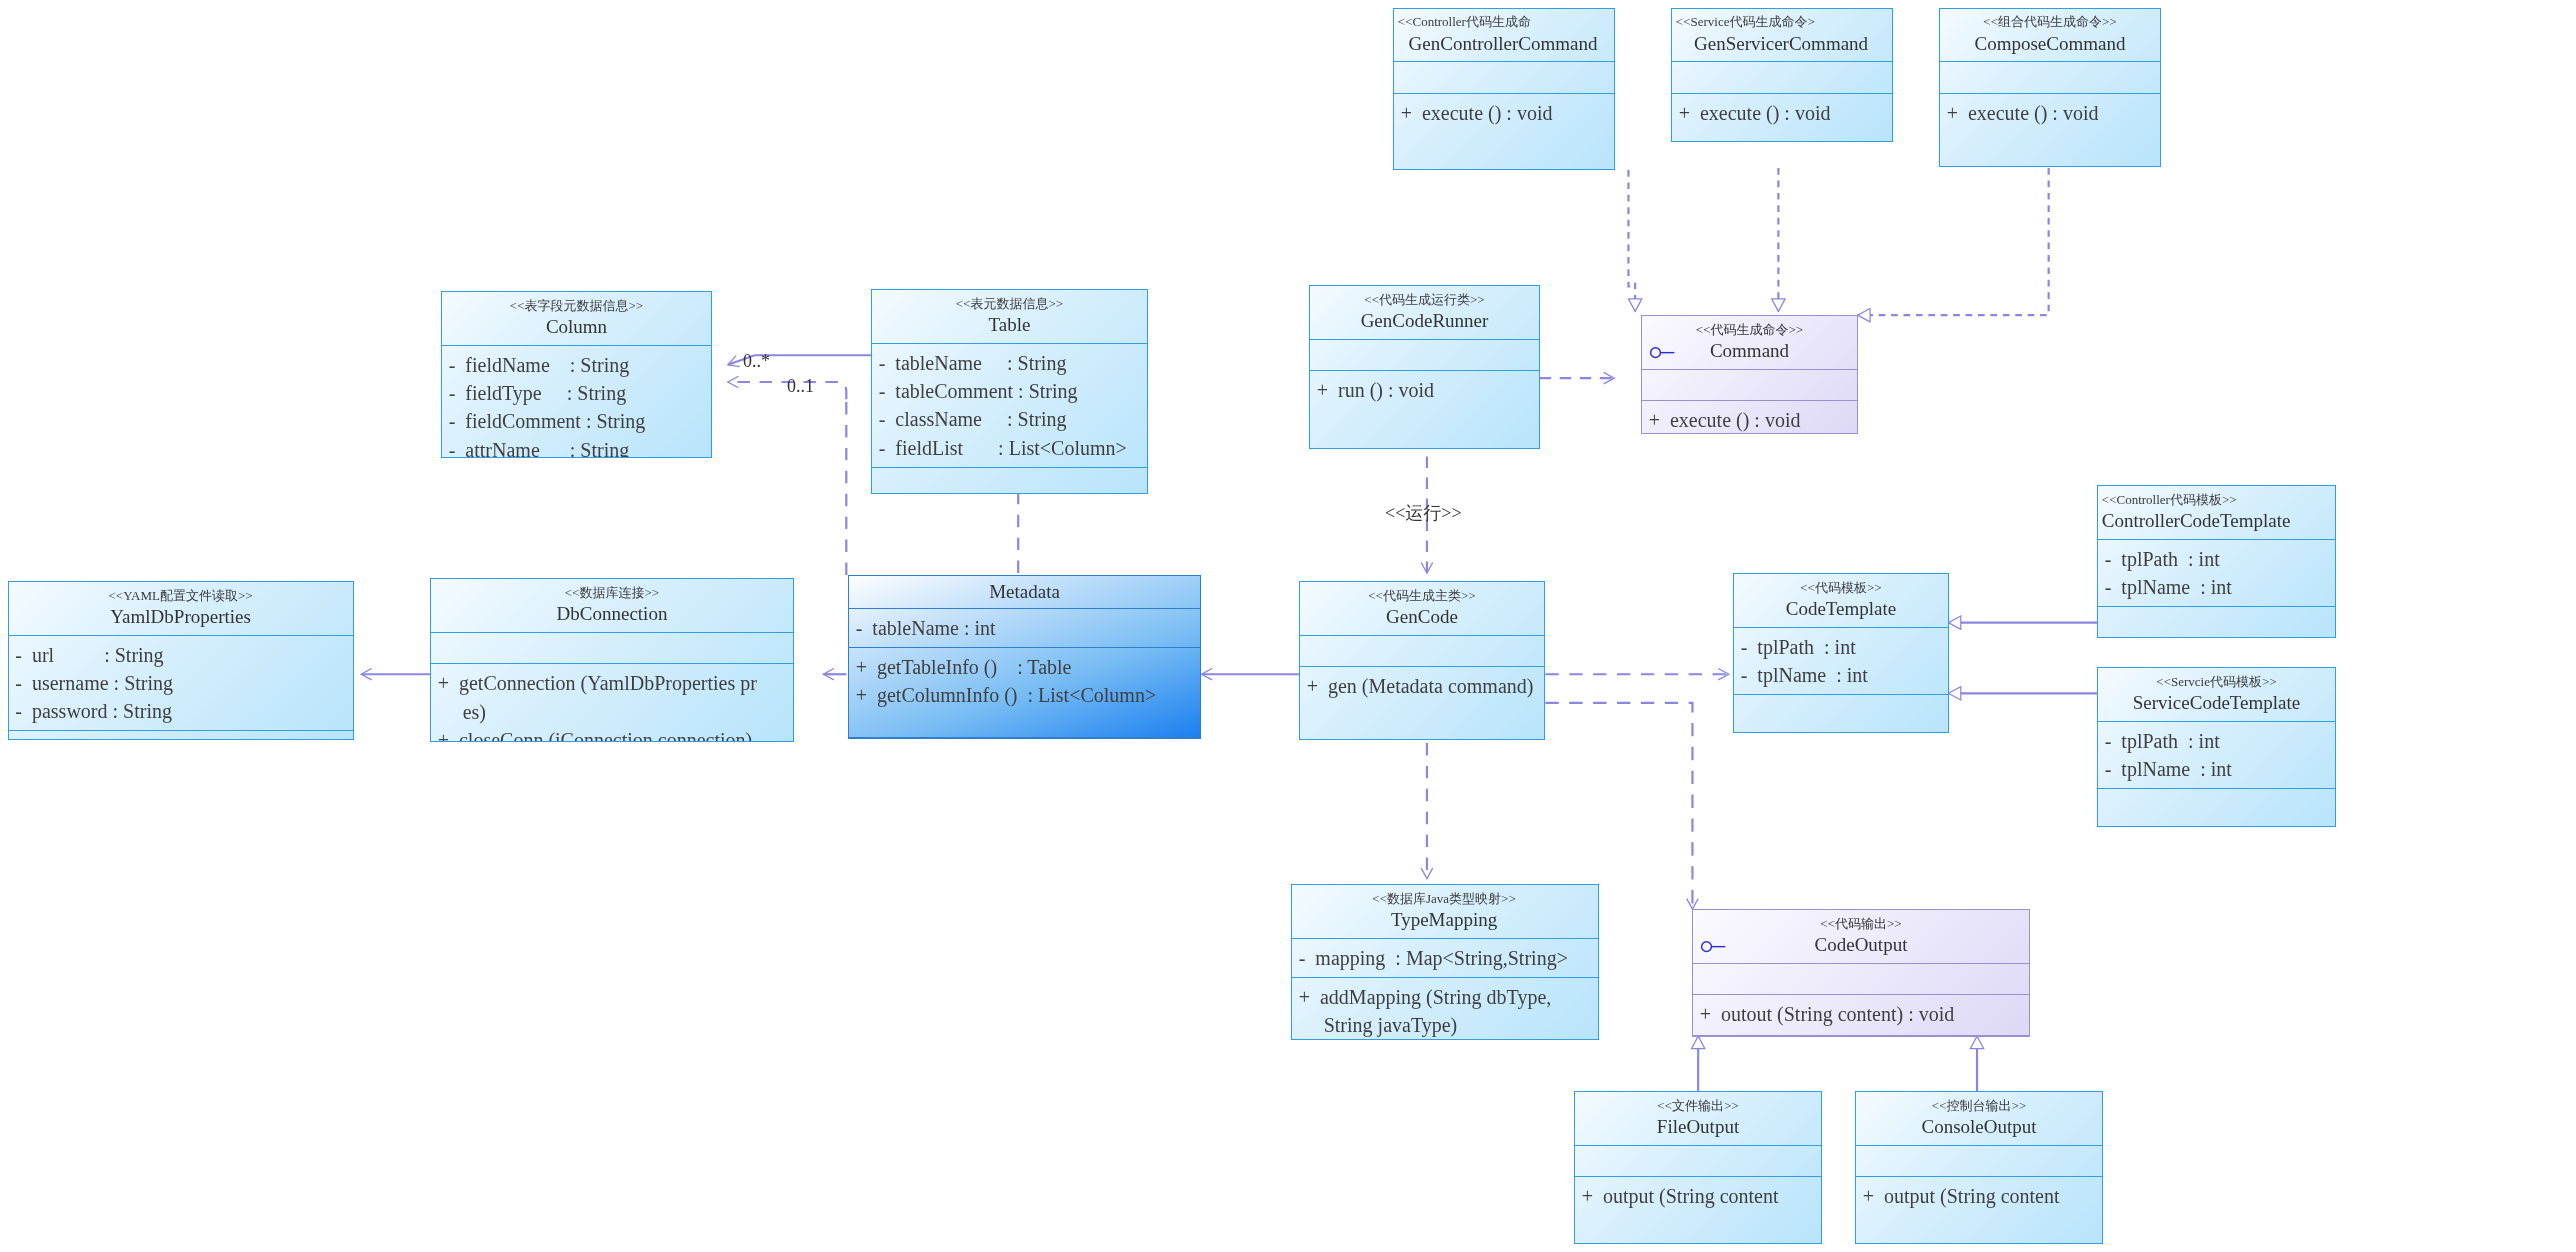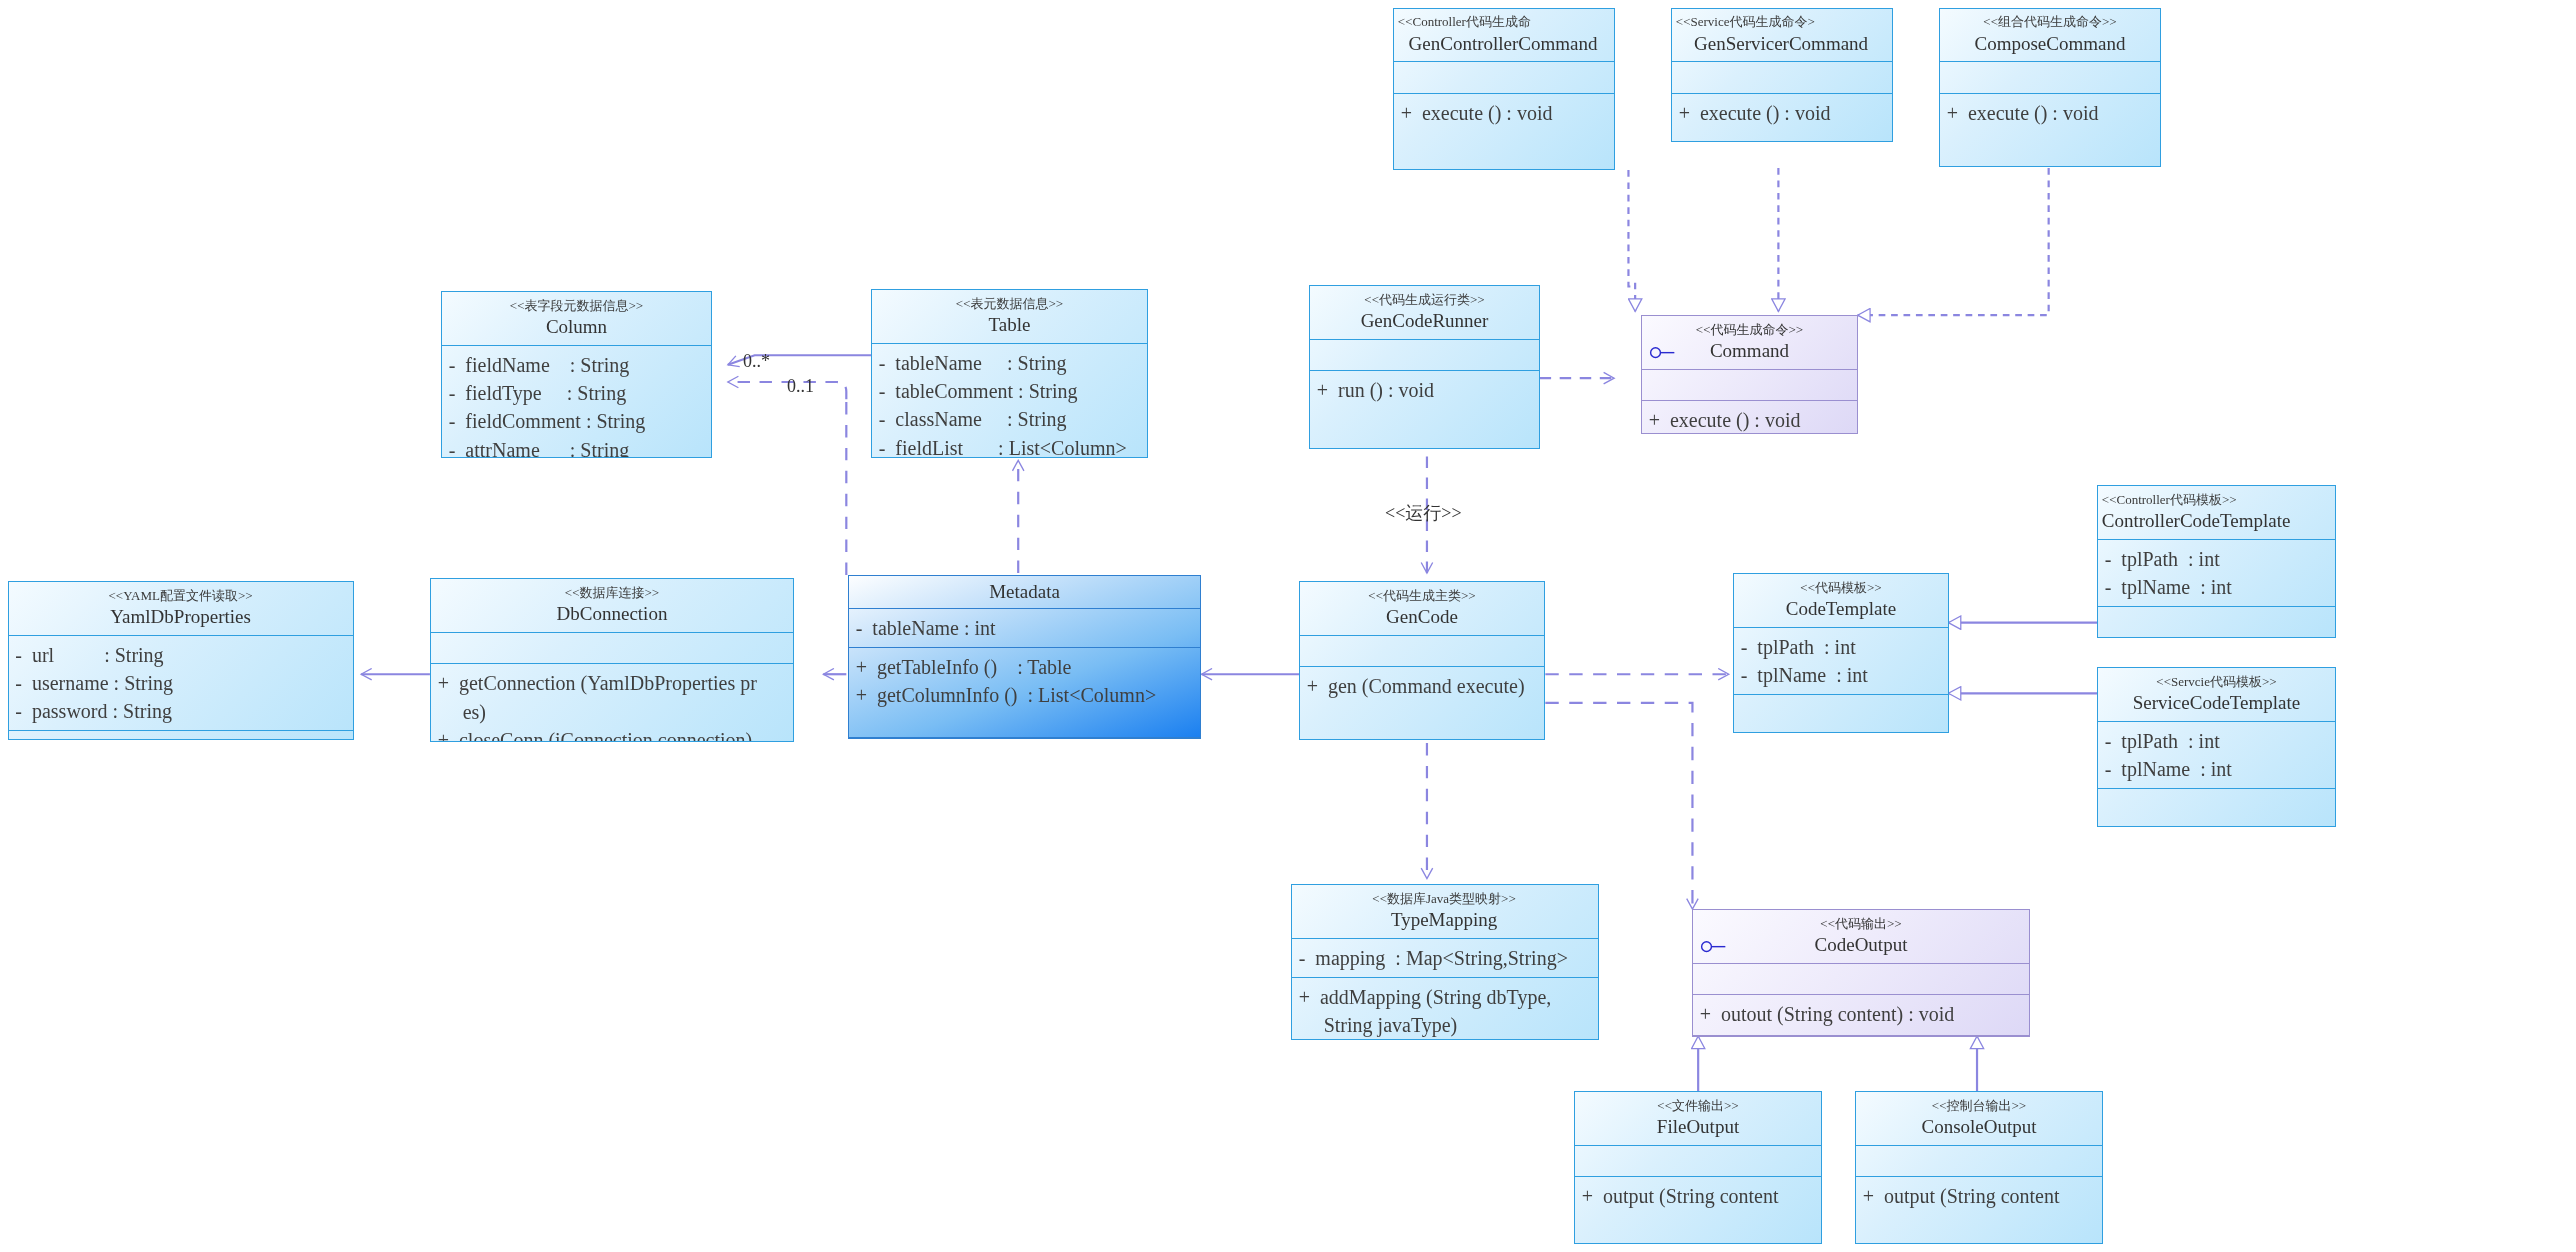--- a/index.html
+++ b/index.html
@@ -179,21 +179,21 @@
 
   <div class="uml" style="left:441px;top:291px;width:271px;height:167px;display:flex;flex-direction:column">
     <div class="hdr">
       <span class="stereo">&lt;&lt;表字段元数据信息&gt;&gt;</span>
       <span class="cname">Column</span>
     </div>
     <div class="sec"><span>-  fieldName    : String</span><br><span>-  fieldType     : String</span><br><span>-  fieldComment : String</span><br><span>-  attrName      : String</span></div>
 
   </div>
 
-  <div class="uml" style="left:871px;top:289px;width:277px;height:169px;display:flex;flex-direction:column">
+  <div class="uml" style="left:871px;top:289px;width:277px;height:205px;display:flex;flex-direction:column">
     <div class="hdr">
       <span class="stereo">&lt;&lt;表元数据信息&gt;&gt;</span>
       <span class="cname">Table</span>
     </div>
     <div class="sec"><span>-  tableName     : String</span><br><span>-  tableComment : String</span><br><span>-  className     : String</span><br><span>-  fieldList       : List&lt;Column&gt;</span></div>
 
   </div>
 
   <div class="uml" style="left:7.6px;top:581px;width:346px;height:159px;display:flex;flex-direction:column">
     <div class="hdr">
@@ -220,21 +220,21 @@
     <div class="sec">-  tableName : int</div>
     <div class="sec grow"><span>+  getTableInfo ()    : Table</span><br><span>+  getColumnInfo ()  : List&lt;Column&gt;</span></div>
   </div>
 
   <div class="uml" style="left:1299px;top:581px;width:246px;height:159px;display:flex;flex-direction:column">
     <div class="hdr">
       <span class="stereo">&lt;&lt;代码生成主类&gt;&gt;</span>
       <span class="cname">GenCode</span>
     </div>
     <div class="sec empty"></div>
-    <div class="sec grow">+  gen (Command execute)</div>
+    <div class="sec grow">+  gen (Metadata command)</div>
   </div>
 
   <div class="uml" style="left:1733px;top:573px;width:216px;height:160px;display:flex;flex-direction:column">
     <div class="hdr">
       <span class="stereo">&lt;&lt;代码模板&gt;&gt;</span>
       <span class="cname">CodeTemplate</span>
     </div>
     <div class="sec"><span>-  tplPath  : int</span><br><span>-  tplName  : int</span></div>
     <div class="sec grow"></div>
   </div>

